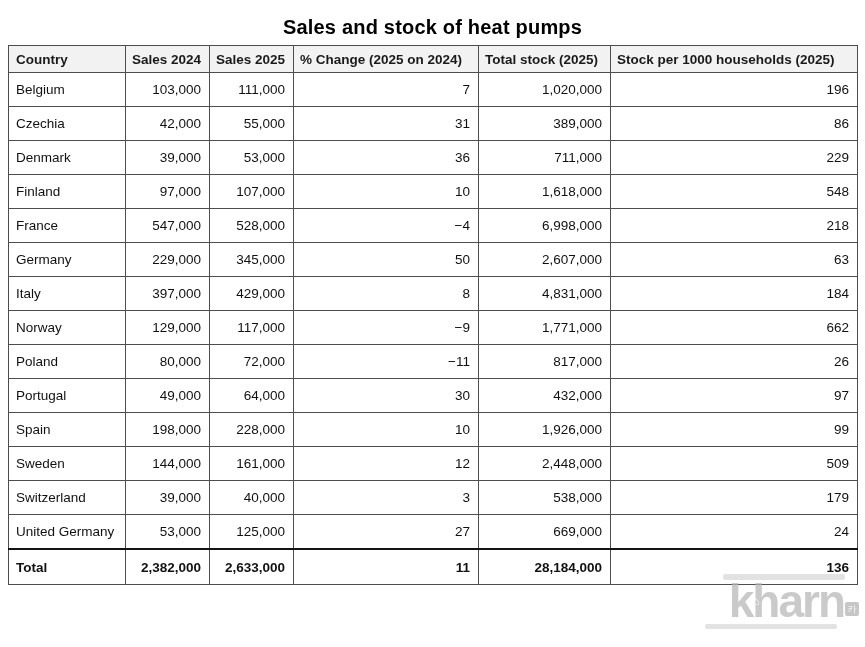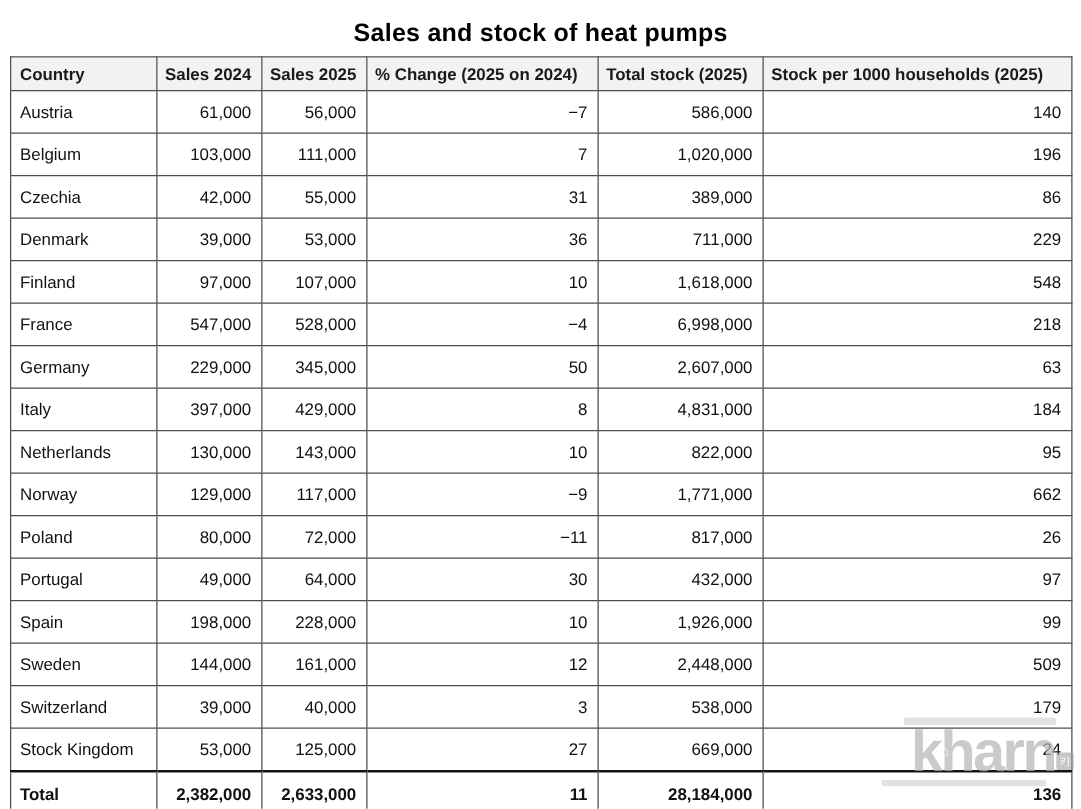--- a/index.html
+++ b/index.html
@@ -77,28 +77,20 @@
           <th>Country</th>
           <th>Sales 2024</th>
           <th>Sales 2025</th>
           <th>% Change (2025 on 2024)</th>
           <th>Total stock (2025)</th>
           <th>Stock per 1000 households (2025)</th>
         </tr>
     </thead>
     <tbody>
         <tr>
-          <td class="country">Austria</td>
-          <td class="num">61,000</td>
-          <td class="num">56,000</td>
-          <td class="num">−7</td>
-          <td class="num">586,000</td>
-          <td class="num">140</td>
-        </tr>
-        <tr>
           <td class="country">Belgium</td>
           <td class="num">103,000</td>
           <td class="num">111,000</td>
           <td class="num">7</td>
           <td class="num">1,020,000</td>
           <td class="num">196</td>
         </tr>
         <tr>
           <td class="country">Czechia</td>
           <td class="num">42,000</td>
@@ -141,28 +133,20 @@
         </tr>
         <tr>
           <td class="country">Italy</td>
           <td class="num">397,000</td>
           <td class="num">429,000</td>
           <td class="num">8</td>
           <td class="num">4,831,000</td>
           <td class="num">184</td>
         </tr>
         <tr>
-          <td class="country">Netherlands</td>
-          <td class="num">130,000</td>
-          <td class="num">143,000</td>
-          <td class="num">10</td>
-          <td class="num">822,000</td>
-          <td class="num">95</td>
-        </tr>
-        <tr>
           <td class="country">Norway</td>
           <td class="num">129,000</td>
           <td class="num">117,000</td>
           <td class="num">−9</td>
           <td class="num">1,771,000</td>
           <td class="num">662</td>
         </tr>
         <tr>
           <td class="country">Poland</td>
           <td class="num">80,000</td>
@@ -197,21 +181,21 @@
         </tr>
         <tr>
           <td class="country">Switzerland</td>
           <td class="num">39,000</td>
           <td class="num">40,000</td>
           <td class="num">3</td>
           <td class="num">538,000</td>
           <td class="num">179</td>
         </tr>
         <tr>
-          <td class="country">Stock Kingdom</td>
+          <td class="country">United Germany</td>
           <td class="num">53,000</td>
           <td class="num">125,000</td>
           <td class="num">27</td>
           <td class="num">669,000</td>
           <td class="num">24</td>
         </tr>
       </tbody>
     <tfoot>
       <tr>
           <td class="country">Total</td>

